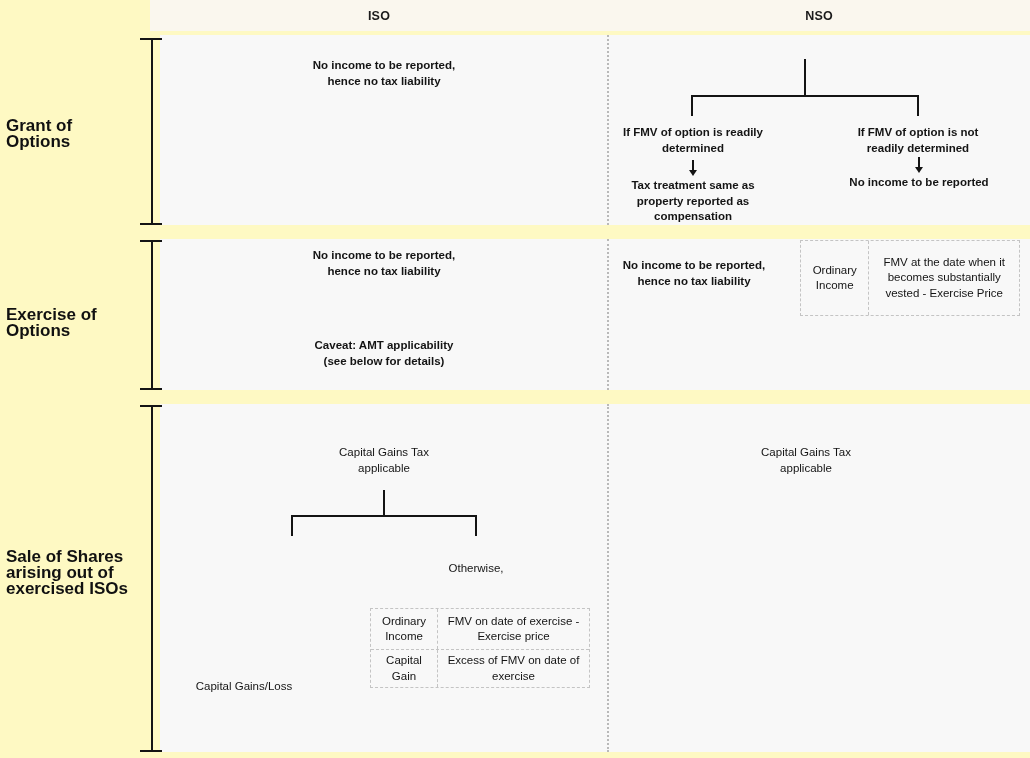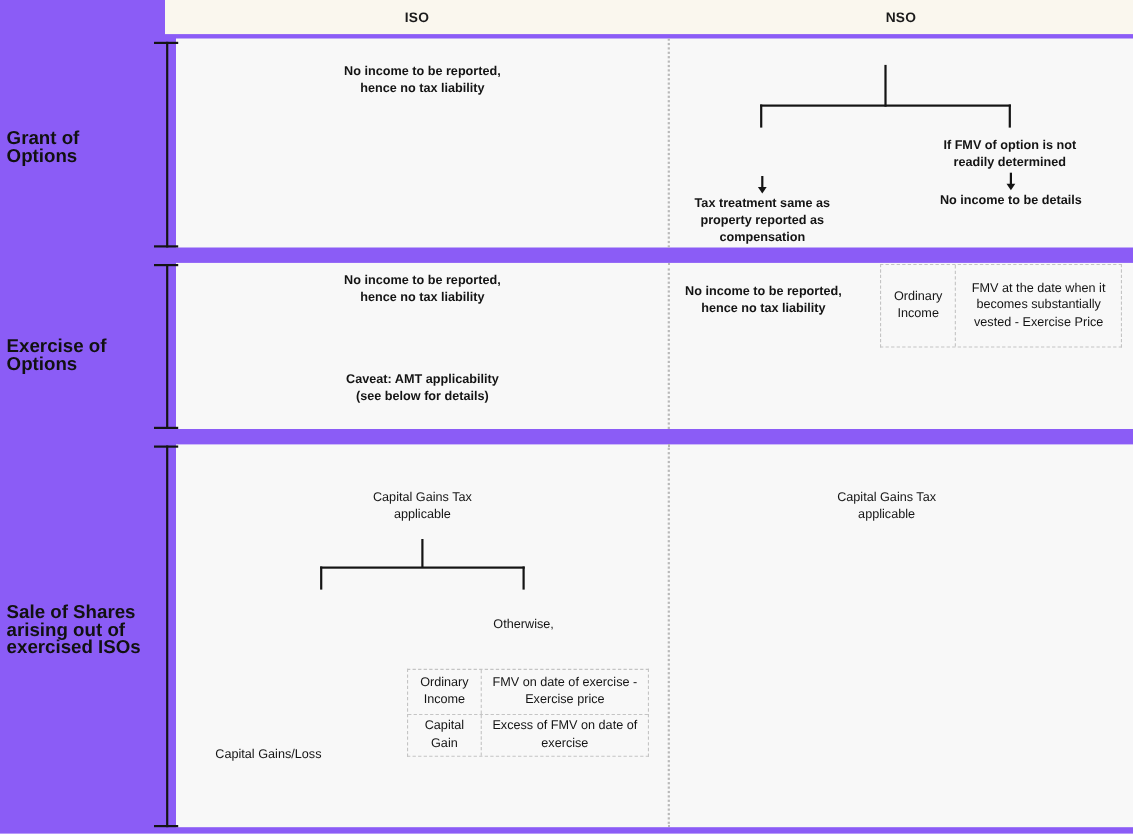--- a/index.html
+++ b/index.html
@@ -8,21 +8,21 @@
     height: 758px;
     background: #ffffff;
     font-family: "Liberation Sans", sans-serif;
     color: #111111;
     overflow: hidden;
   }
   .stage {
     position: relative;
     width: 1030px;
     height: 758px;
-    background: #8b5cf6;
+    background: #fef9c3;
   }
 
   
   .header-band {
     position: absolute;
     left: 150px; top: 0; width: 880px; height: 31px;
     background: #faf7ee;
   }
   .header-cell {
     position: absolute;
@@ -173,28 +173,29 @@
   <div class="row-label r2">Exercise of Options</div>
   <div class="row-label r3">Sale of Shares arising out of exercised ISOs</div>
 
   <div class="tx b" style="left:303px; top:58px; width:162px;">No income to be reported, hence no tax liability</div>
 
   <div class="vline" style="left:804px; top:59px; height:38px;"></div>
   <div class="hline" style="left:691px; top:95px; width:228px;"></div>
   <div class="vline" style="left:691px; top:95px; height:21px;"></div>
   <div class="vline" style="left:917px; top:95px; height:21px;"></div>
 
+  <div class="tx b" style="left:619px; top:125px; width:148px;">If FMV of option is readily determined</div>
   <div class="vline" style="left:692px; top:160px; height:12px;"></div>
   <div class="arrow" style="left:689px; top:170px;"></div>
   <div class="tx b" style="left:617px; top:178px; width:152px;">Tax treatment same as property reported as compensation</div>
 
   <div class="tx b" style="left:842px; top:125px; width:152px;">If FMV of option is not readily determined</div>
   <div class="vline" style="left:918px; top:157px; height:12px;"></div>
   <div class="arrow" style="left:915px; top:167px;"></div>
-  <div class="tx b" style="left:849px; top:175px; width:140px;">No income to be details</div>
+  <div class="tx b" style="left:849px; top:175px; width:140px;">No income to be reported</div>
 
   <div class="tx b" style="left:303px; top:248px; width:162px;">No income to be reported, hence no tax liability</div>
   <div class="tx b" style="left:311px; top:338px; width:146px;">Caveat: AMT applicability (see below for details)</div>
 
   <div class="tx b" style="left:618px; top:258px; width:152px;">No income to be reported, hence no tax liability</div>
 
   <div class="dtable" style="left:800px; top:240px; width:220px; height:76px;">
     <div class="dcell" style="width:68px;">
       <span>Ordinary Income</span>
     </div>

